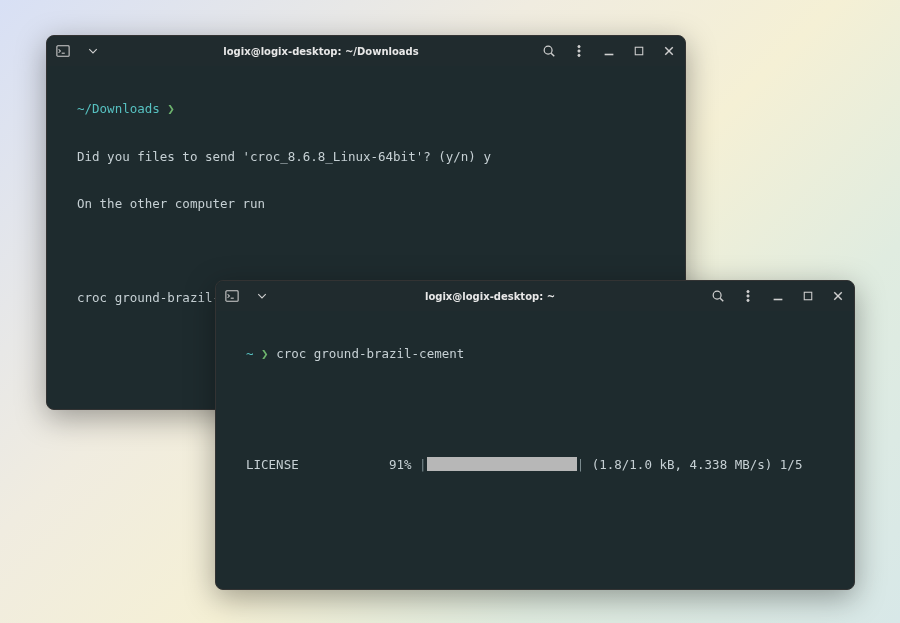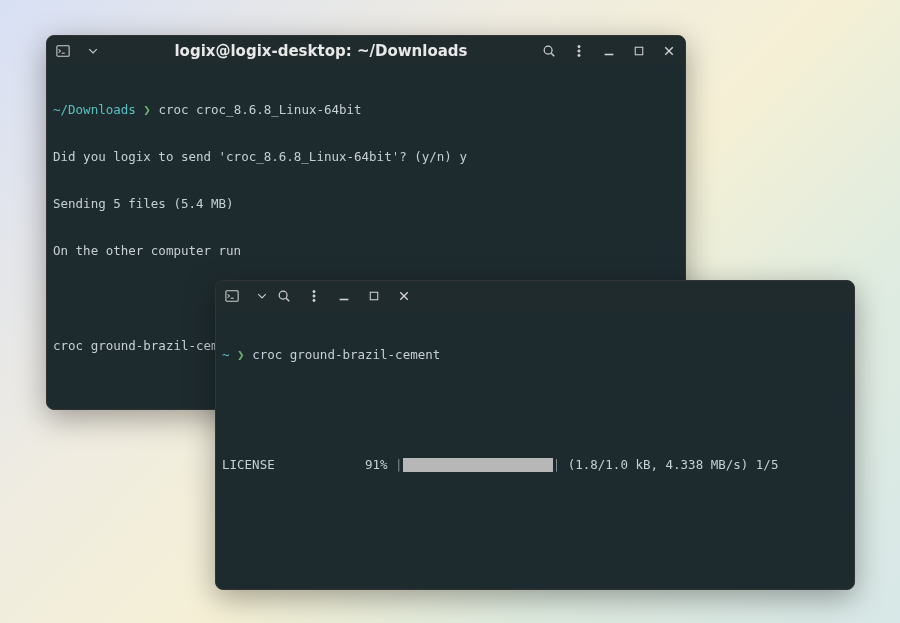--- a/index.html
+++ b/index.html
@@ -29,35 +29,35 @@
     align-items: center;
     background: #202b2e;
     border-top-left-radius: 8px;
     border-top-right-radius: 8px;
     padding: 0 8px;
     gap: 6px;
     color: #d0d0d0;
   }
   .titlebar .left, .titlebar .right { display:flex; align-items:center; gap:14px; }
   .titlebar .left { flex: 0 0 auto; }
-  .titlebar .title { flex: 1; text-align: center; font-size: 15px; font-weight: 600; color:#e8e8e8; font-family:"DejaVu Sans", sans-serif;}
+  .titlebar .title { flex: 1; text-align: center; font-size: 10px; font-weight: 600; color:#e8e8e8; font-family:"DejaVu Sans", sans-serif;}
   .titlebar .right { flex: 0 0 auto; }
   .ico { display:inline-flex; width:16px; height:16px; align-items:center; justify-content:center; }
   .ico svg { fill:#d0d0d0; stroke:#d0d0d0; }
   .termbody {
     padding: 4px 6px;
     line-height: 1.25;
     white-space: pre;
     overflow: hidden;
     flex:1;
   }
   .c-cyan   { color:#57c1c1; }
   .c-gray   { color:#7a8a8e; }
   .c-text   { color:#c6d0d4; }
-  .row { display:flex; align-items:flex-end; height:16px; }
+  .row { display:flex; align-items:center; height:16px;margin-left:24px; }
   .row > span { white-space: pre; }
   .bar {
     display:inline-block;
     background:#b7b7b7;
     height:14px;
     vertical-align:middle;
   }
   .bar-b { width:150px; }
   .mask { display:inline-block; width:30px; height:14px; background:#b7b7b7; vertical-align:middle; }
   .chev { color:#6db36d; font-weight:bold; }
@@ -109,23 +109,22 @@
       <span class="ico">
           <svg viewBox="0 0 16 16" width="12" height="12">
             <line x1="3" y1="3" x2="13" y2="13" stroke-width="1.8"></line>
             <line x1="13" y1="3" x2="3" y2="13" stroke-width="1.8"></line>
           </svg>
         </span>
     </div>
   </div>
 
   <div class="termbody">
-    <div class="row"><span class="c-cyan">~/Downloads</span><span> </span><span class="chev">❯</span><span> </span><span class="c-text">croc croc_8.6.8_Linux-64bit</span></div>
-    <div class="row"><span class="c-text">Did you logix to send 'croc_8.6.8_Linux-64bit'? (y/n) y</span></div>
-    <div class="row"><span class="c-text">Sending 5 files (5.4 MB)</span></div>
+    <div class="row"><span class="c-cyan">~/Downloads</span><span> </span><span class="chev">❯</span><span> </span></div>
+    <div class="row"><span class="c-text">Did you files to send 'croc_8.6.8_Linux-64bit'? (y/n) y</span></div>
     <div class="row"><span class="c-text">On the other computer run</span></div>
     <div class="row">&nbsp;</div>
     <div class="row"><span class="c-text">croc ground-brazil-cement</span></div>
     
     
 
     
     
     
     
@@ -144,20 +143,21 @@
             <path d="M3 6 L5 8 L3 10" fill="none" stroke-width="1.2"></path>
             <line x1="6.5" y1="10.5" x2="10" y2="10.5" stroke-width="1.2"></line>
           </svg>
         </span>
       <span class="ico">
           <svg viewBox="0 0 16 16" width="10" height="10">
             <path d="M2 5 L8 11 L14 5" fill="none" stroke-width="1.8"></path>
           </svg>
         </span>
     </div>
+    <div class="title">logix@logix-desktop: ~</div>
     <div class="right">
       <span class="ico">
           <svg viewBox="0 0 16 16" width="14" height="14">
             <circle cx="7" cy="7" r="4.5" fill="none" stroke-width="1.4"></circle>
             <line x1="10.5" y1="10.5" x2="14" y2="14" stroke-width="1.6"></line>
           </svg>
         </span>
       <span class="ico">
           <svg viewBox="0 0 16 16" width="14" height="14">
             <circle cx="8" cy="3" r="1.3"></circle>

